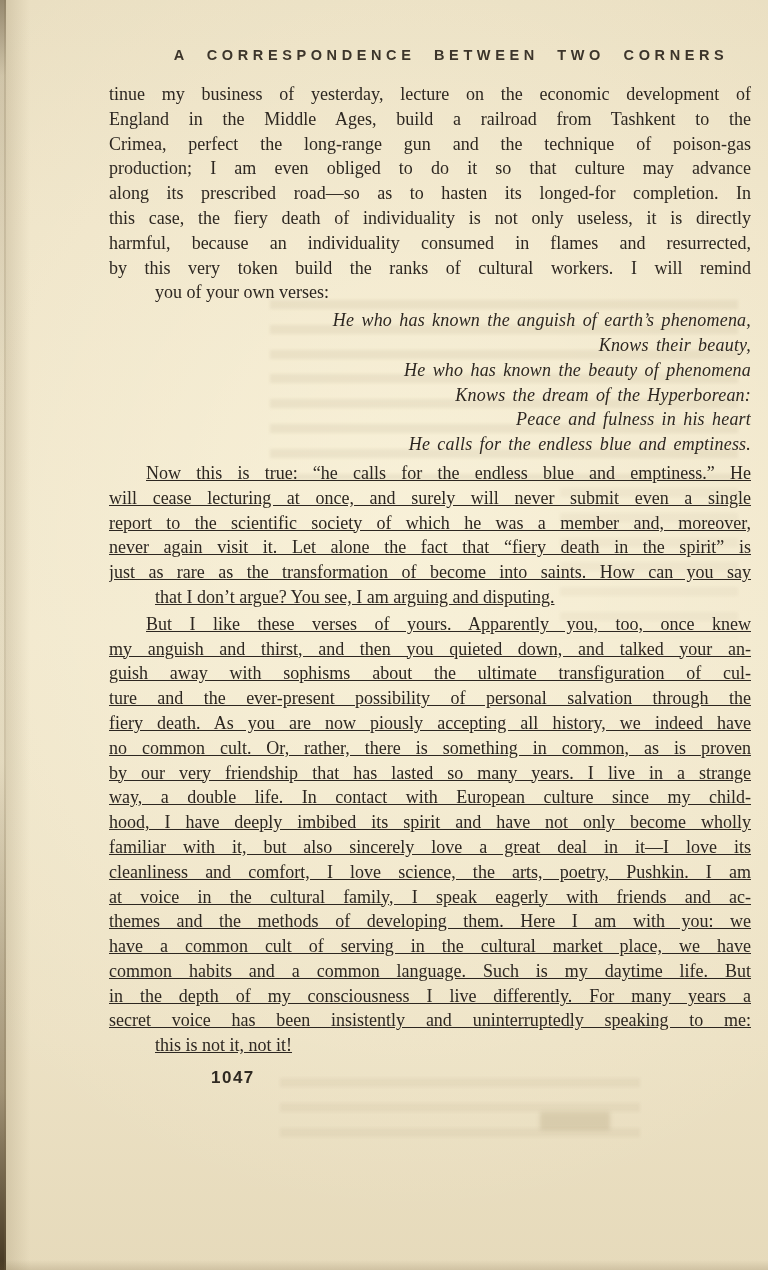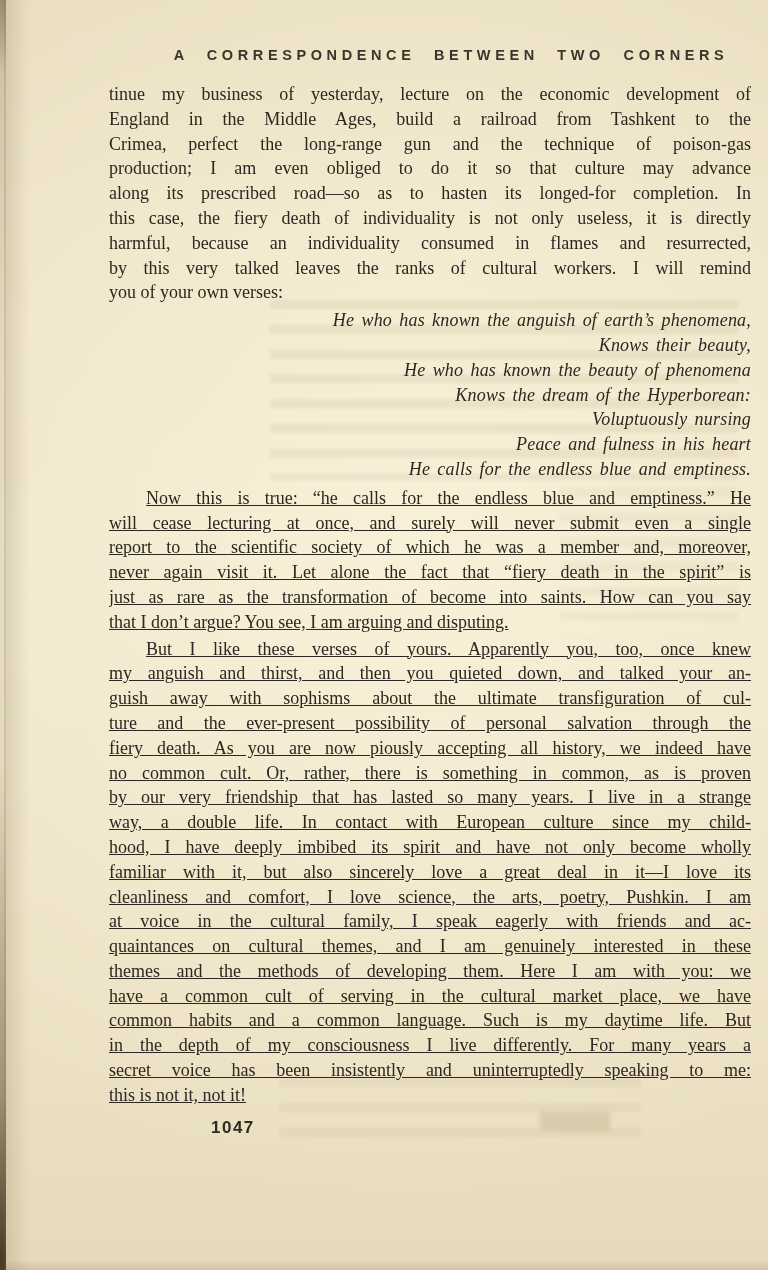--- a/index.html
+++ b/index.html
@@ -55,21 +55,21 @@
   .text-block {
     position: relative;
     margin: 19px 41px 0 85px;
     width: 642px;
     font-size: 18px;
     line-height: 24.8px;
     color: #2d2721;
   }
   .line { height: 24.8px; overflow: hidden; }
   .para .line { text-align: justify; text-align-last: justify; }
-  .para .line.last { text-align: center; text-align-last: left; }
+  .para .line.last { text-align: center; text-align-last: left; margin-left: 46px; }
   .para.indent .line:first-child { text-indent: 37px; }
 
   .verse { margin: 3px 0 4px 0; }
   .verse .line {
     font-style: italic;
     margin-left: 73px;
     word-spacing: 2.5px;
     letter-spacing: 0.2px;
     text-align: right;
   }
@@ -123,30 +123,29 @@
 
   <main class="text-block">
     <div class="para">
         <div class="line">tinue my business of yesterday, lecture on the economic development of</div>
         <div class="line">England in the Middle Ages, build a railroad from Tashkent to the</div>
         <div class="line">Crimea, perfect the long-range gun and the technique of poison-gas</div>
         <div class="line">production; I am even obliged to do it so that culture may advance</div>
         <div class="line">along its prescribed road—so as to hasten its longed-for completion. In</div>
         <div class="line">this case, the fiery death of individuality is not only useless, it is directly</div>
         <div class="line">harmful, because an individuality consumed in flames and resurrected,</div>
-        <div class="line">by this very talked leaves the ranks of cultural workers. I will remind</div>
+        <div class="line">by this very token build the ranks of cultural workers. I will remind</div>
         <div class="line last">you of your own verses:</div>
       </div>
 
     <div class="verse">
         <div class="line">He who has known the anguish of earth’s phenomena,</div>
         <div class="line">Knows their beauty,</div>
         <div class="line">He who has known the beauty of phenomena</div>
         <div class="line">Knows the dream of the Hyperborean:</div>
-        <div class="line">Voluptuously nursing</div>
         <div class="line">Peace and fulness in his heart</div>
         <div class="line last">He calls for the endless blue and emptiness.</div>
       </div>
 
     <div class="para indent">
         <div class="line">Now this is true: “he calls for the endless blue and emptiness.” He</div>
         <div class="line">will cease lecturing at once, and surely will never submit even a single</div>
         <div class="line">report to the scientific society of which he was a member and, moreover,</div>
         <div class="line">never again visit it. Let alone the fact that “fiery death in the spirit” is</div>
         <div class="line">just as rare as the transformation of become into saints. How can you say</div>
@@ -159,21 +158,20 @@
         <div class="line">guish away with sophisms about the ultimate transfiguration of cul-</div>
         <div class="line">ture and the ever-present possibility of personal salvation through the</div>
         <div class="line">fiery death. As you are now piously accepting all history, we indeed have</div>
         <div class="line">no common cult. Or, rather, there is something in common, as is proven</div>
         <div class="line">by our very friendship that has lasted so many years. I live in a strange</div>
         <div class="line">way, a double life. In contact with European culture since my child-</div>
         <div class="line">hood, I have deeply imbibed its spirit and have not only become wholly</div>
         <div class="line">familiar with it, but also sincerely love a great deal in it—I love its</div>
         <div class="line">cleanliness and comfort, I love science, the arts, poetry, Pushkin. I am</div>
         <div class="line">at voice in the cultural family, I speak eagerly with friends and ac-</div>
-        <div class="line">quaintances on cultural themes, and I am genuinely interested in these</div>
         <div class="line">themes and the methods of developing them. Here I am with you: we</div>
         <div class="line">have a common cult of serving in the cultural market place, we have</div>
         <div class="line">common habits and a common language. Such is my daytime life. But</div>
         <div class="line">in the depth of my consciousness I live differently. For many years a</div>
         <div class="line">secret voice has been insistently and uninterruptedly speaking to me:</div>
         <div class="line last">this is not it, not it!</div>
       </div>
   </main>
 
   <div class="folio">1047</div>

